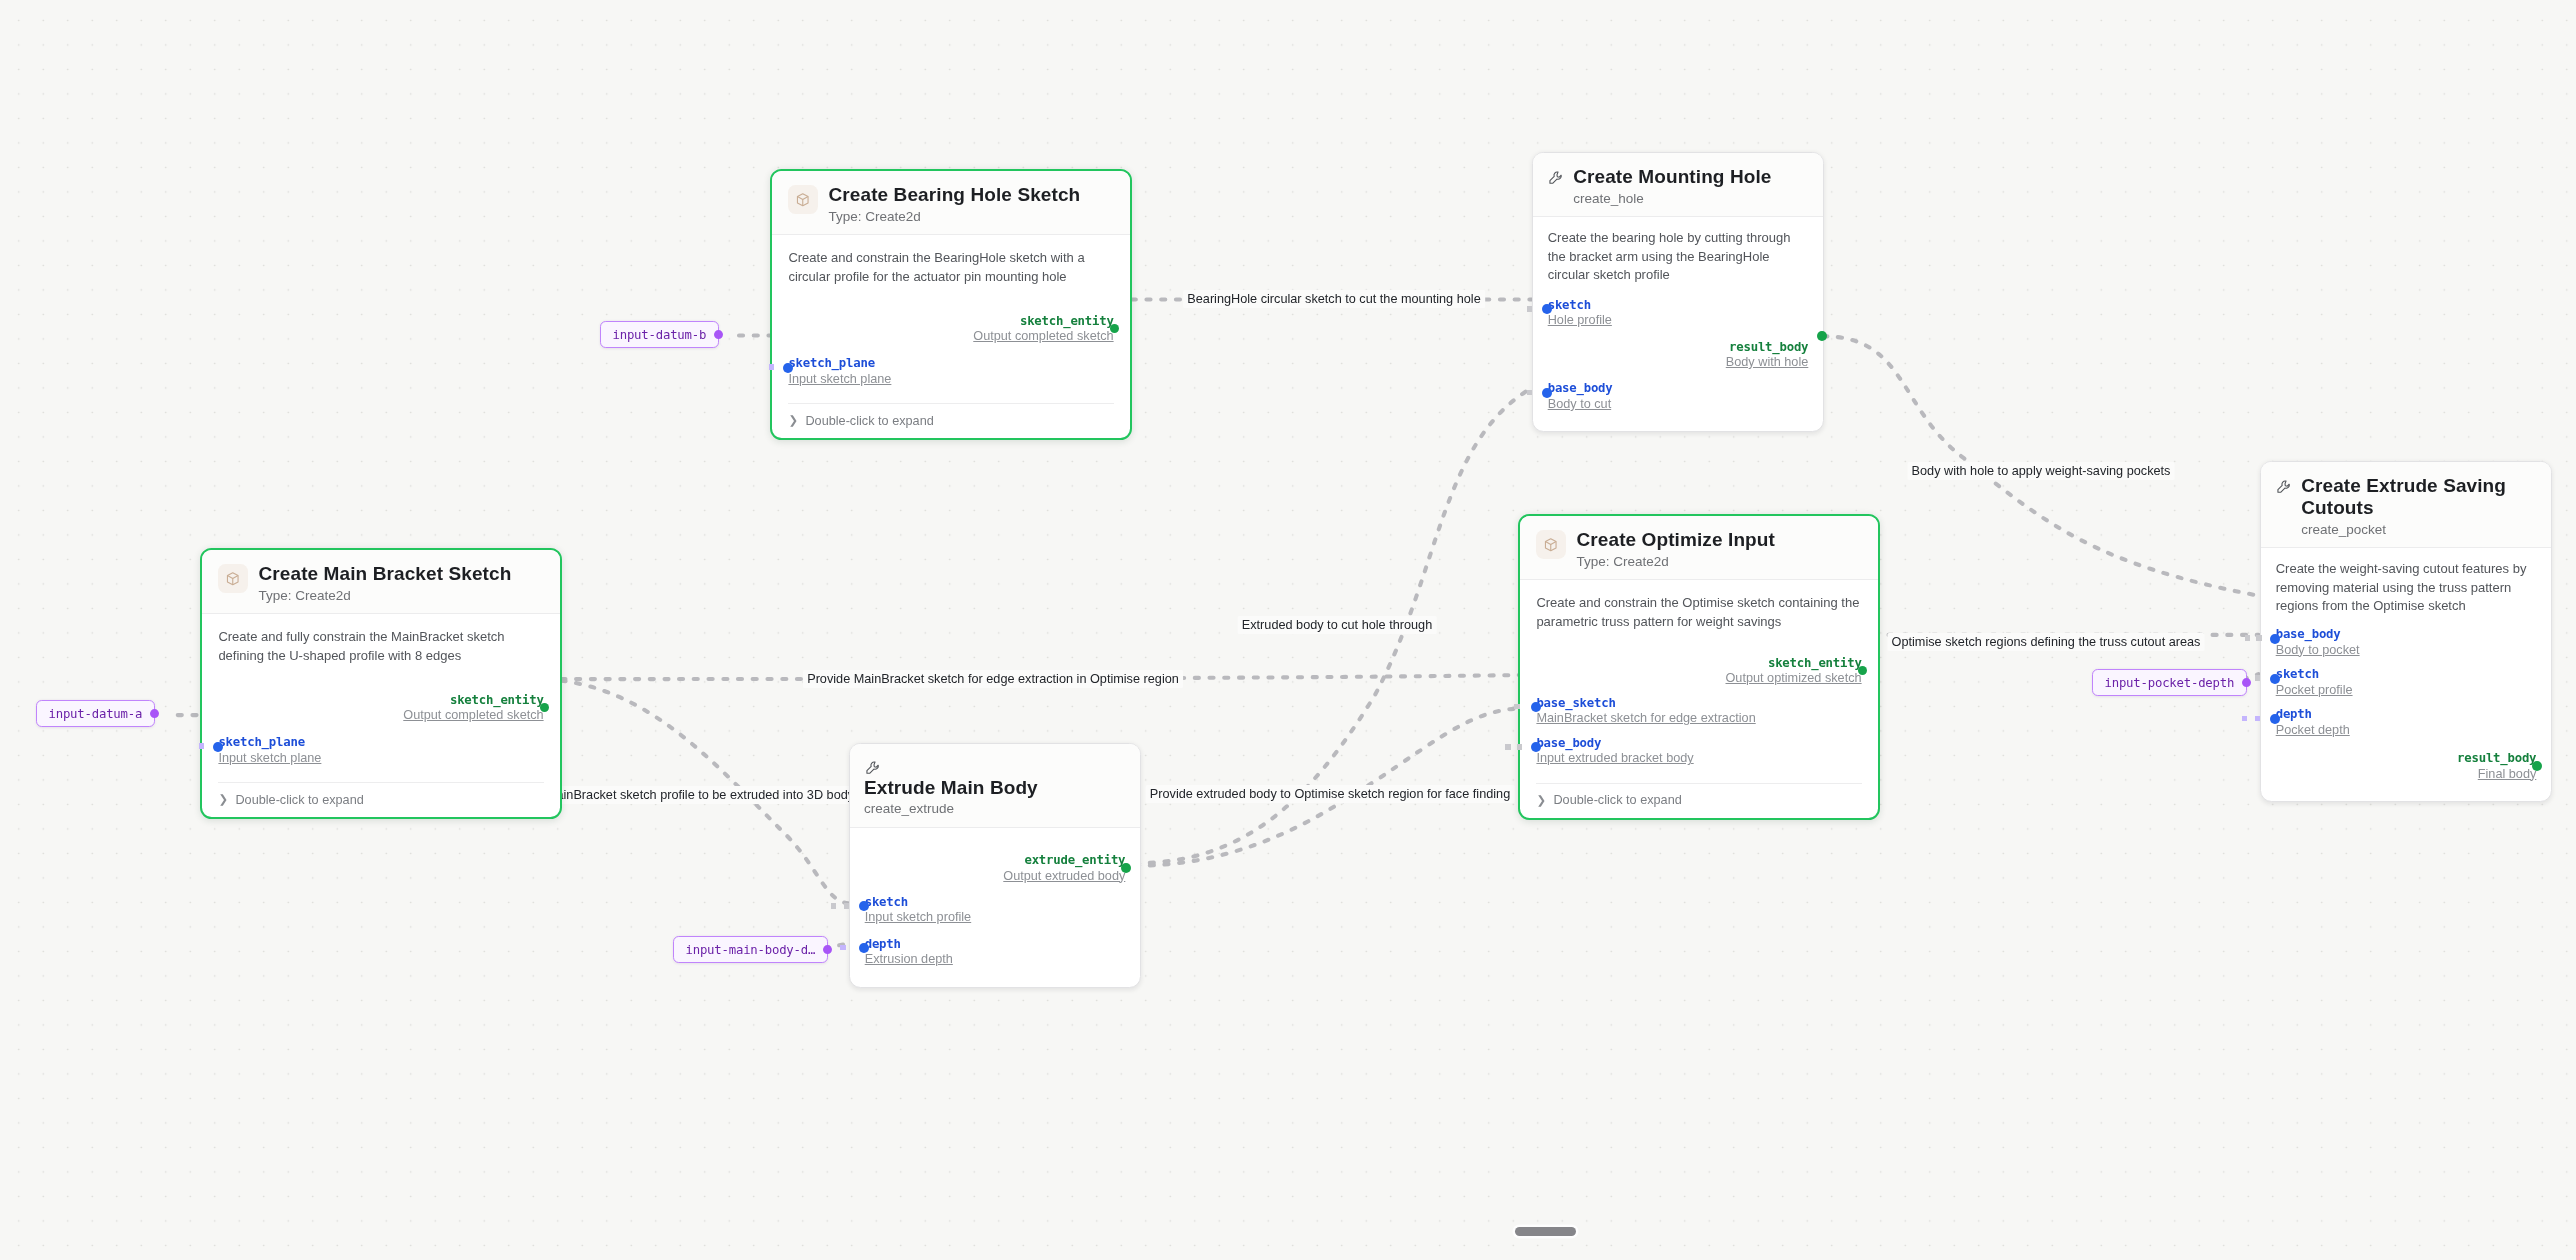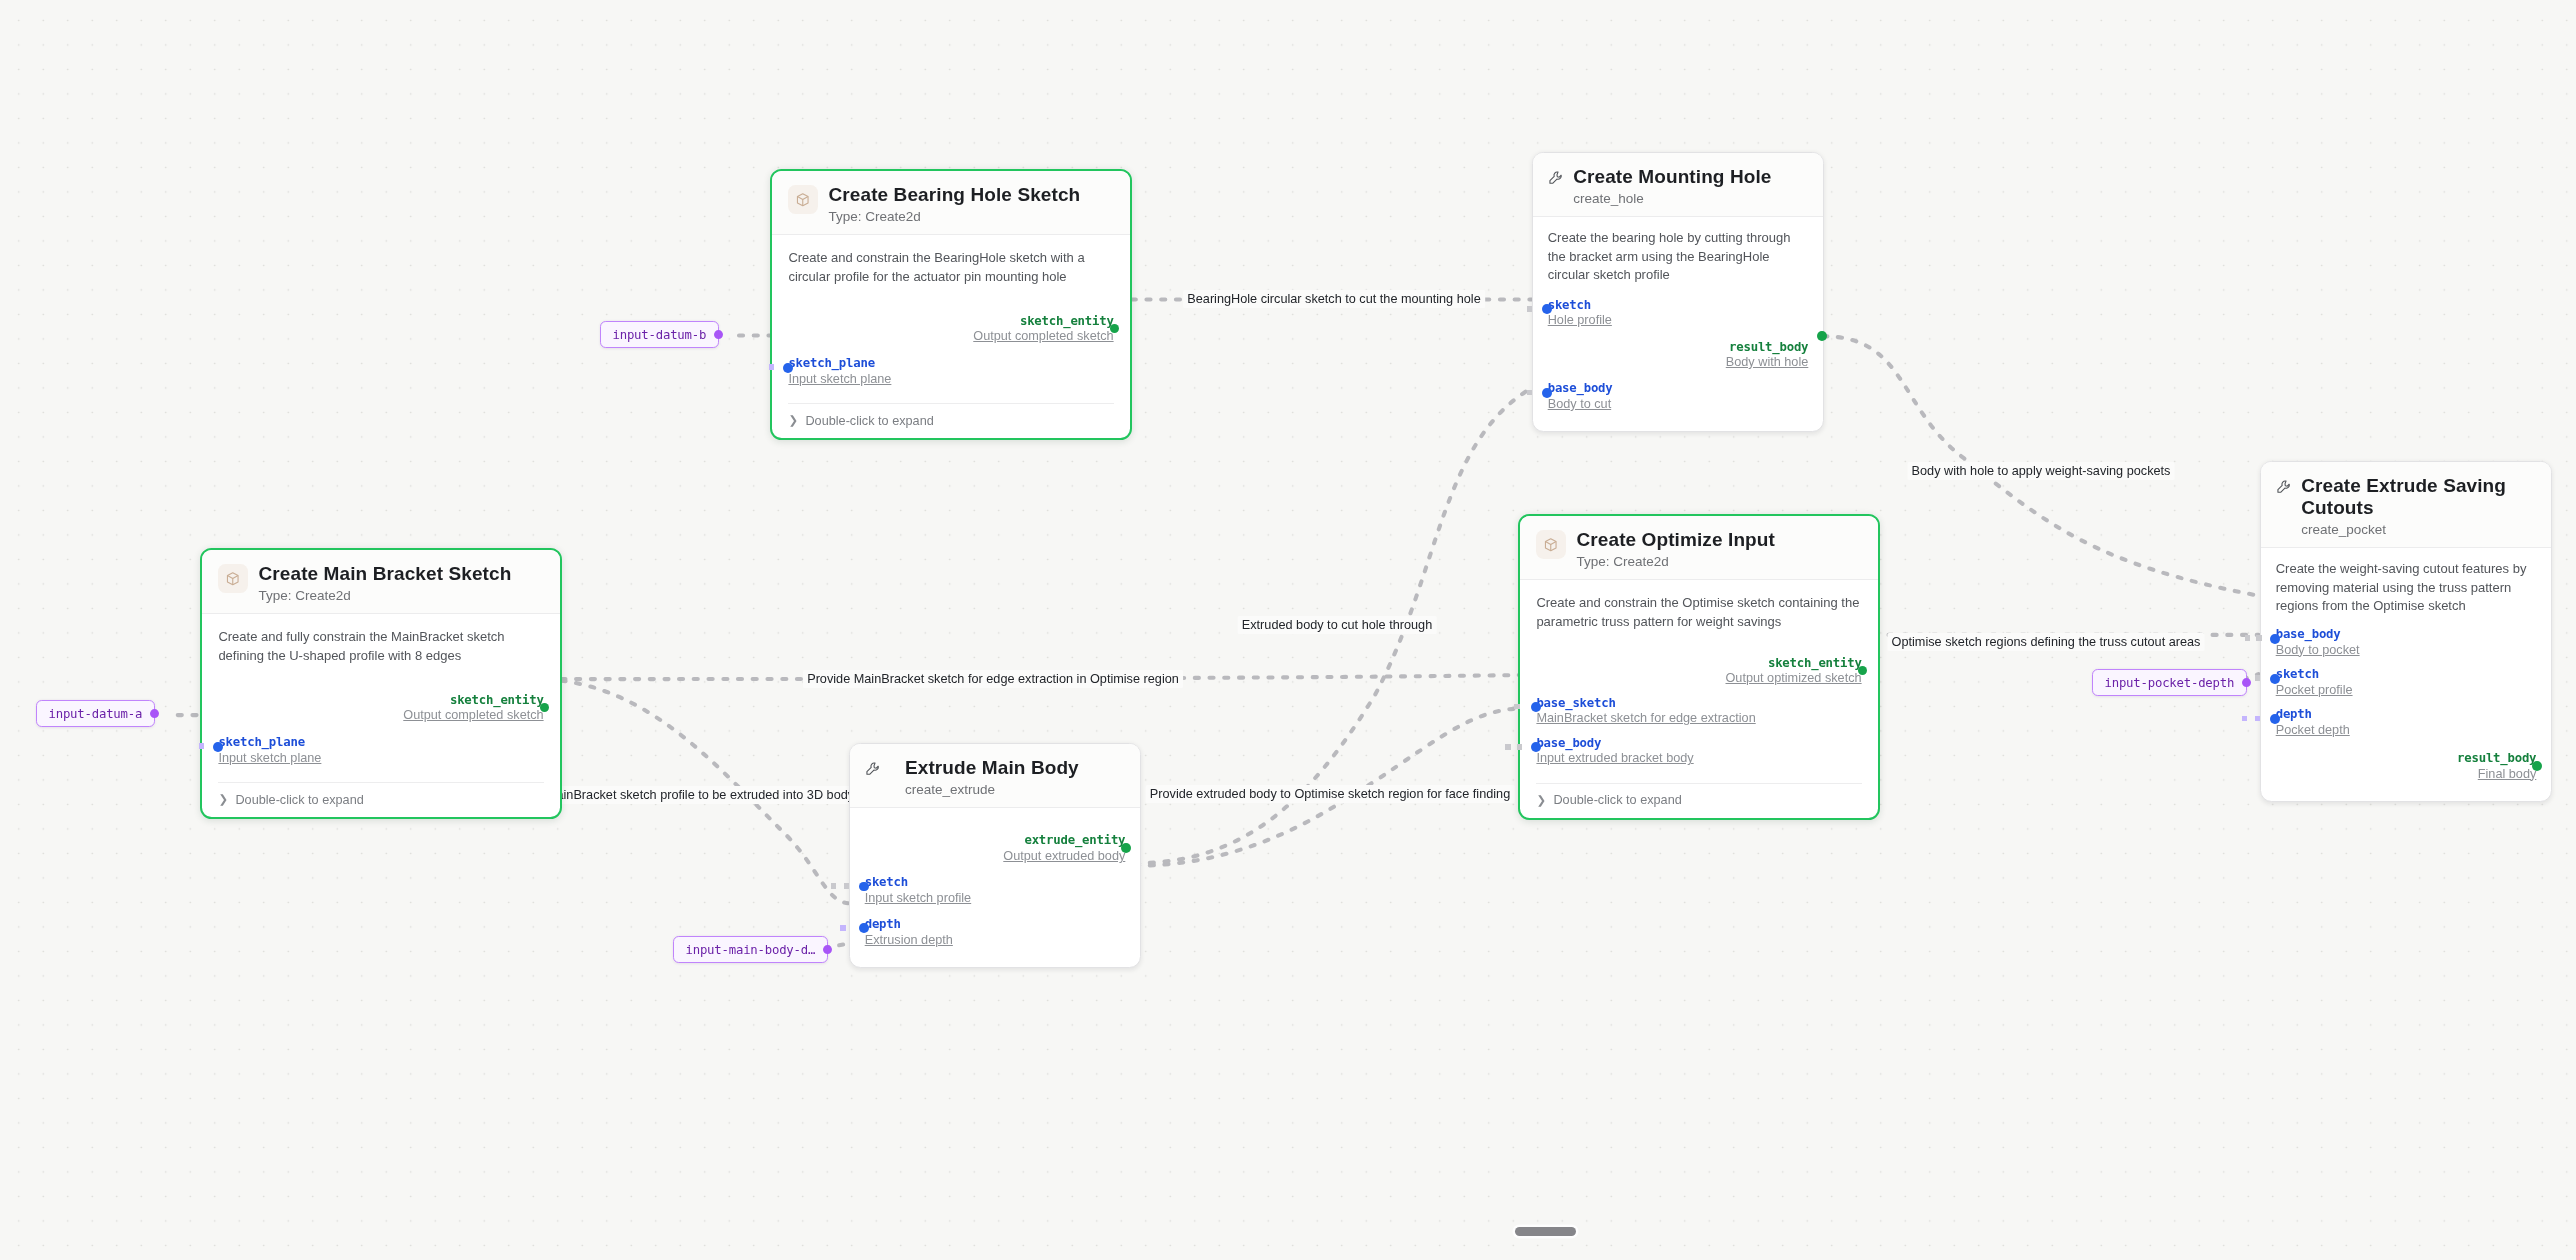--- a/index.html
+++ b/index.html
@@ -428,21 +428,21 @@
         <div class="port-row out" style="padding-top:8.2px;">
           <span class="dot out outpos" style="top:18px;"></span>
           <div class="port-name">result_body</div>
           <div class="port-desc">Final body</div>
         </div>
       </div>
     </div>
   </div>
 
   <div class="node" style="left:849px; top:743px; width:290px;">
-    <div class="node-header" style="padding-left:14px; gap:23px;">
+    <div class="node-header" style="padding-left:14px; gap:0;flex-direction:column;">
       <span class="node-icon-bare">
         <svg width="15.5" height="15.5" viewBox="0 0 24 24" fill="none" stroke="#52555a" stroke-width="1.7" stroke-linecap="round" stroke-linejoin="round">
           <path d="M15.5 3.2a5 5 0 0 0-5.9 6.6L3 16.4v4.2h4.2l6.6-6.6a5 5 0 0 0 6.6-5.9l-3 3-2.9-.6-.6-2.9z"></path>
         </svg>
       </span>
       <span class="node-header-text">
         <span class="node-title">Extrude Main Body</span>
         <span class="node-subtitle">create_extrude</span>
       </span>
     </div>

